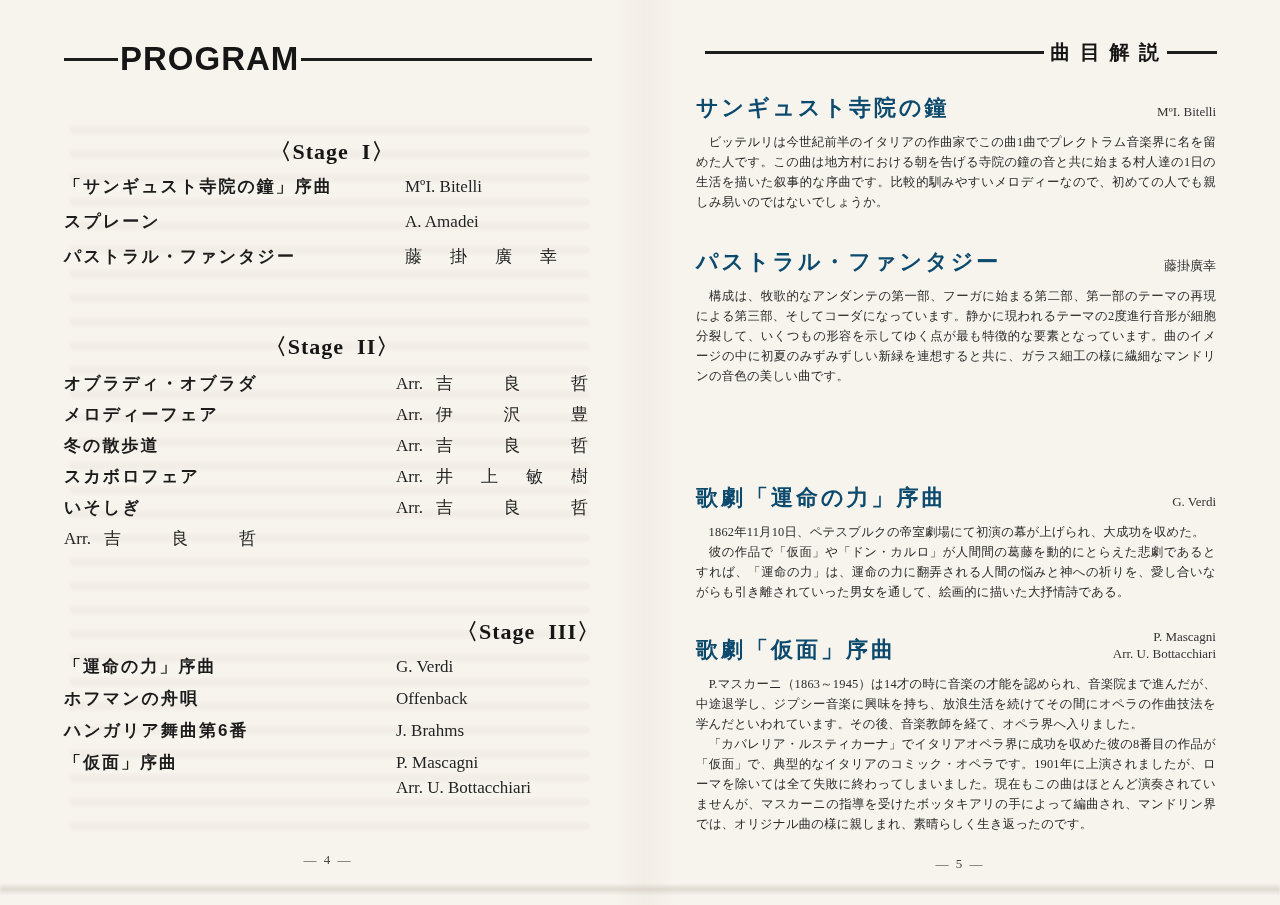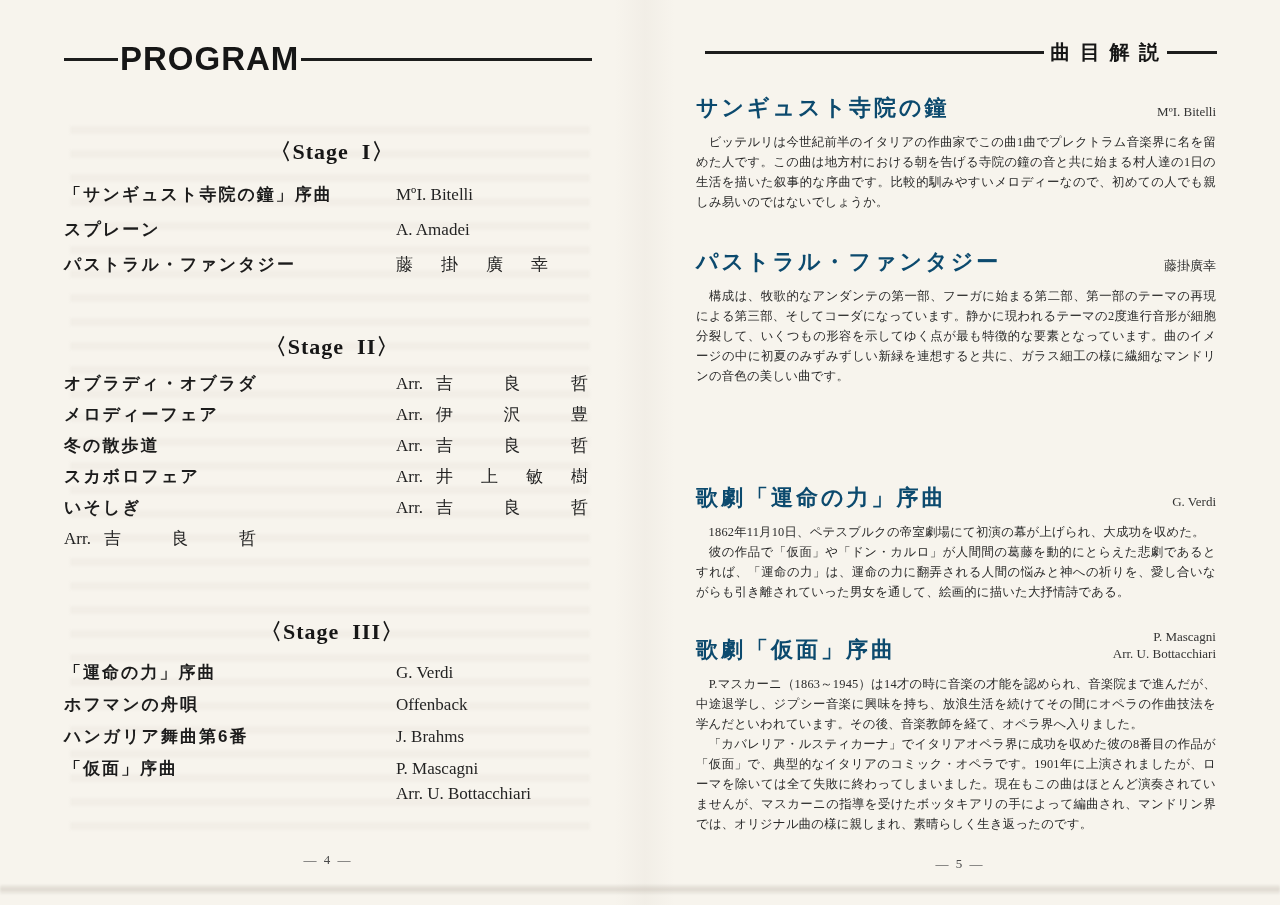--- a/index.html
+++ b/index.html
@@ -37,25 +37,25 @@
     padding:0 2px;line-height:30px;white-space:pre;
   }
   .stage{position:absolute;left:64px;width:536px;}
   #stage1{top:137px;}
   #stage2{top:332px;}
   #stage3{top:617px;}
   .stage-heading{
     text-align:center;font-weight:bold;font-size:22px;line-height:30px;
     letter-spacing:1px;color:#161616;white-space:pre;
   }
-  #stage1 .stage-heading{margin-bottom:16px;}
+  #stage1 .stage-heading{margin-bottom:8px;}
   #stage2 .stage-heading{margin-bottom:10px;}
-  #stage3 .stage-heading{margin-bottom:14px;}
+  #stage3 .stage-heading{margin-bottom:8px;text-align:right;}
   .prow{display:flex;align-items:baseline;}
-  #stage1 .prow{height:35px;}
+  #stage1 .prow{height:35px;gap:9px;}
   #stage2 .prow{height:31px;}
   #stage3 .prow{min-height:32px;}
   .ptitle{
     width:332px;flex:0 0 332px;
     font-family:"Liberation Sans","DejaVu Sans",sans-serif;
     font-weight:bold;font-size:17px;letter-spacing:2px;color:#1c1c1c;
     white-space:nowrap;
   }
   .pcomp{width:204px;flex:0 0 204px;font-size:17px;color:#232323;}
   .arr{display:inline-block;width:40px;}

